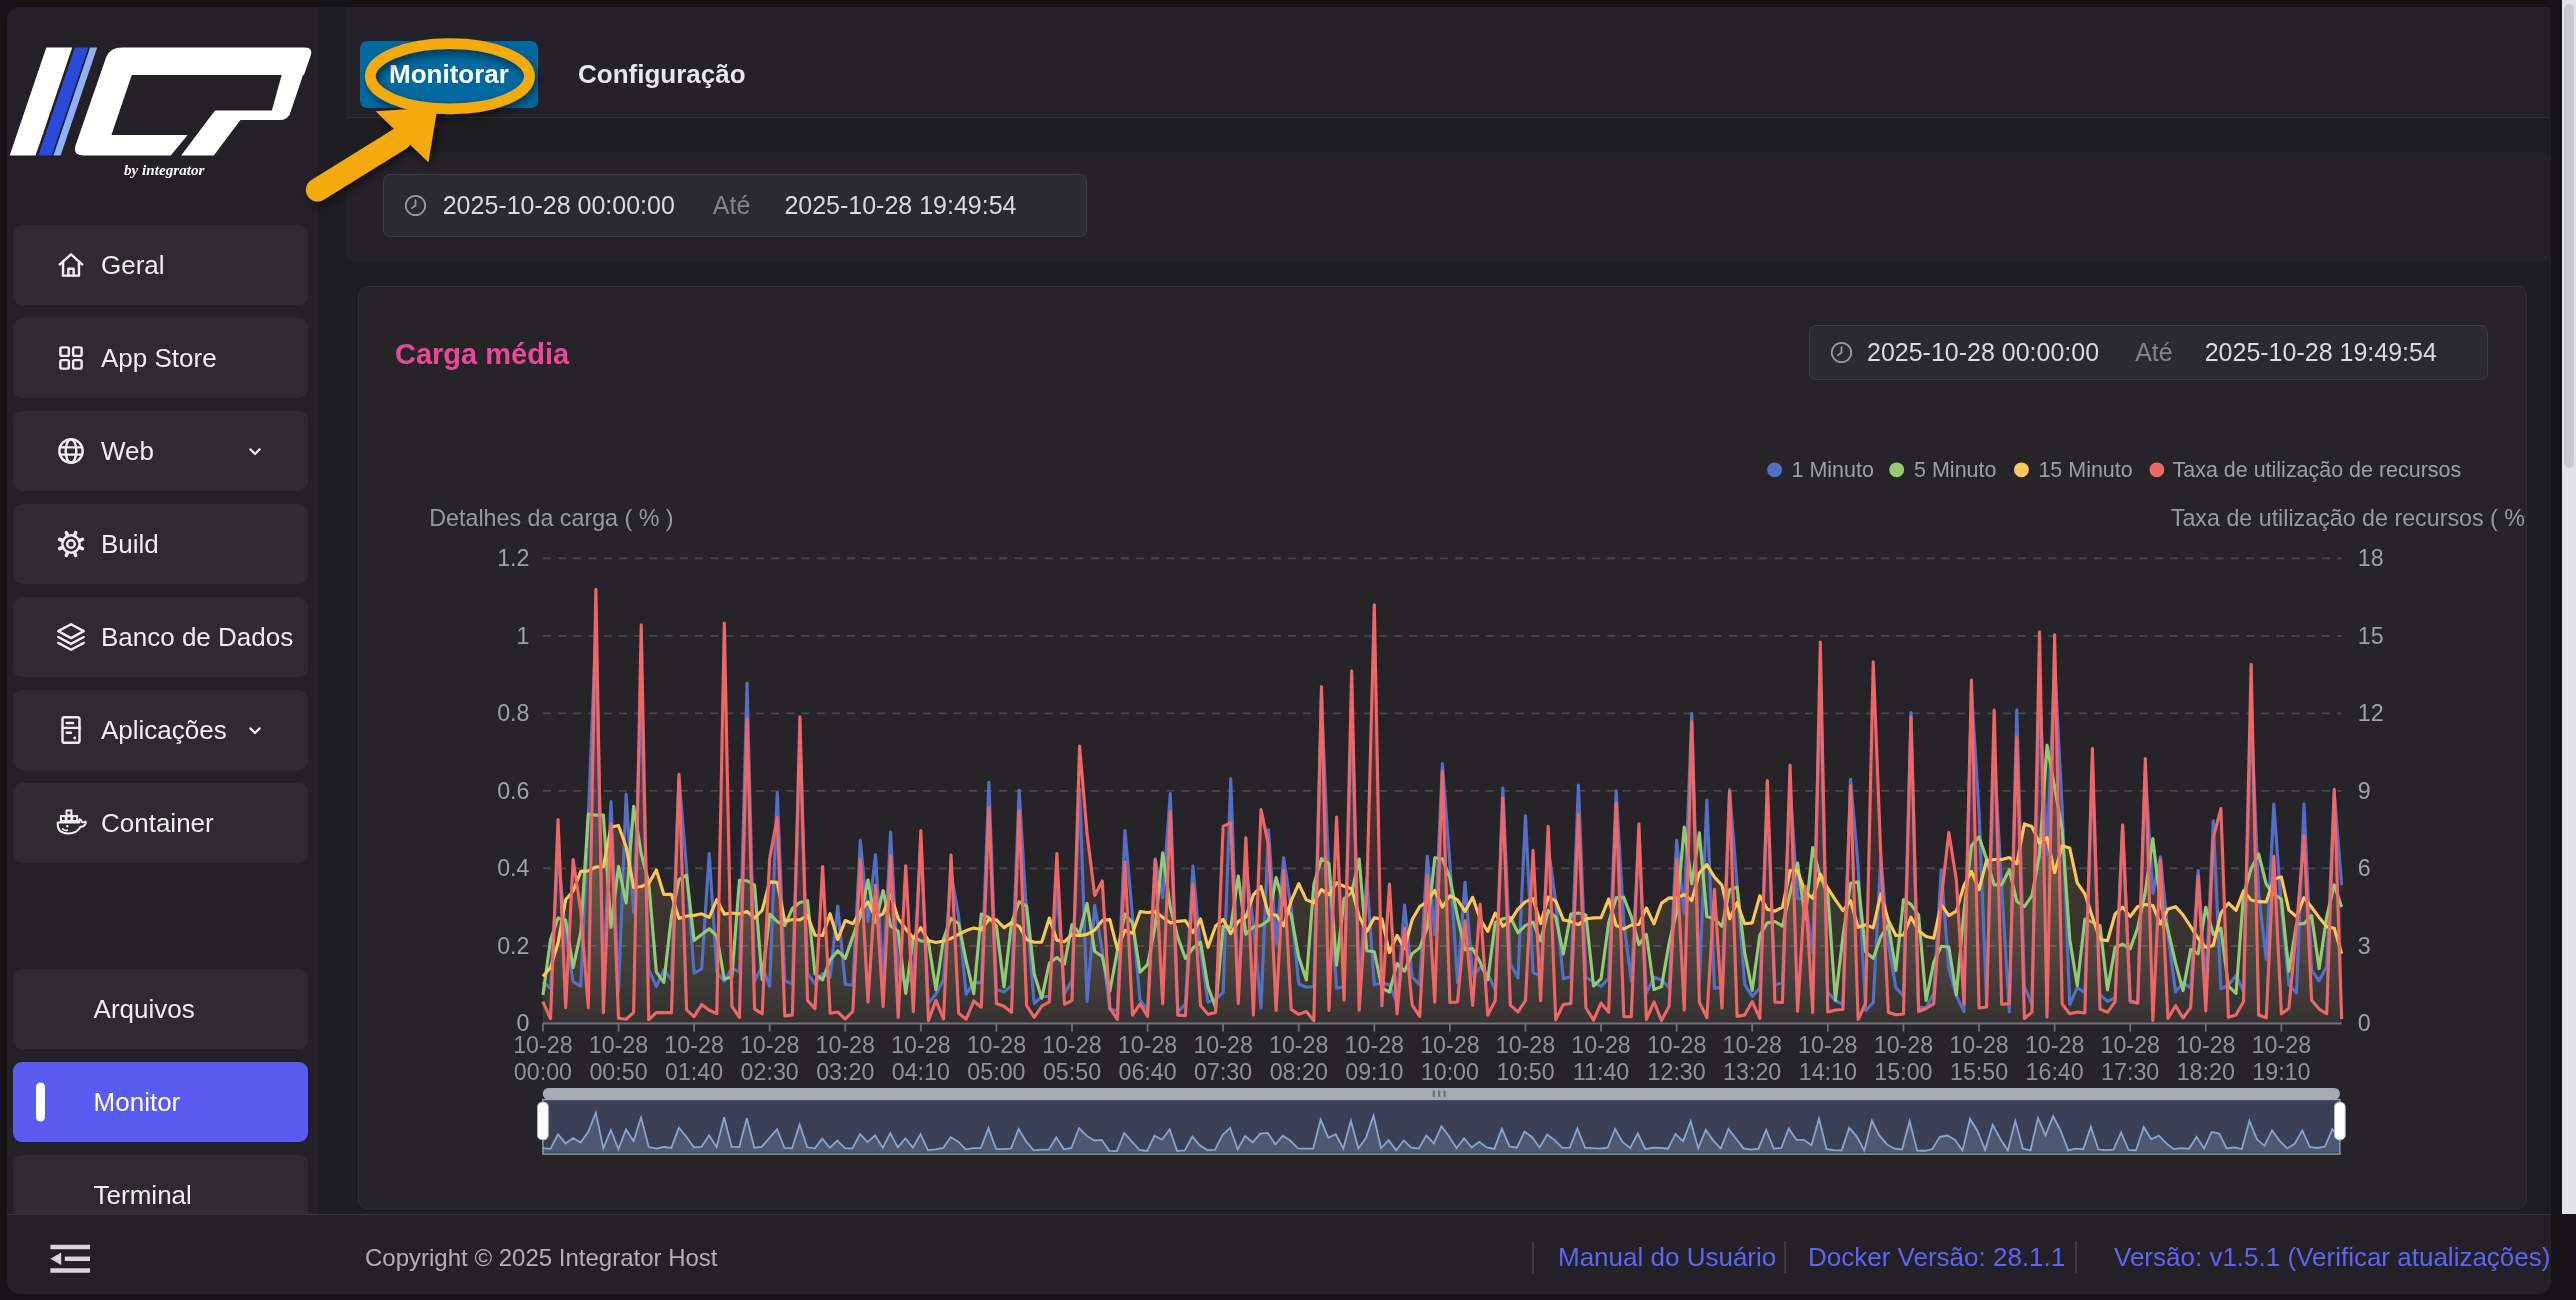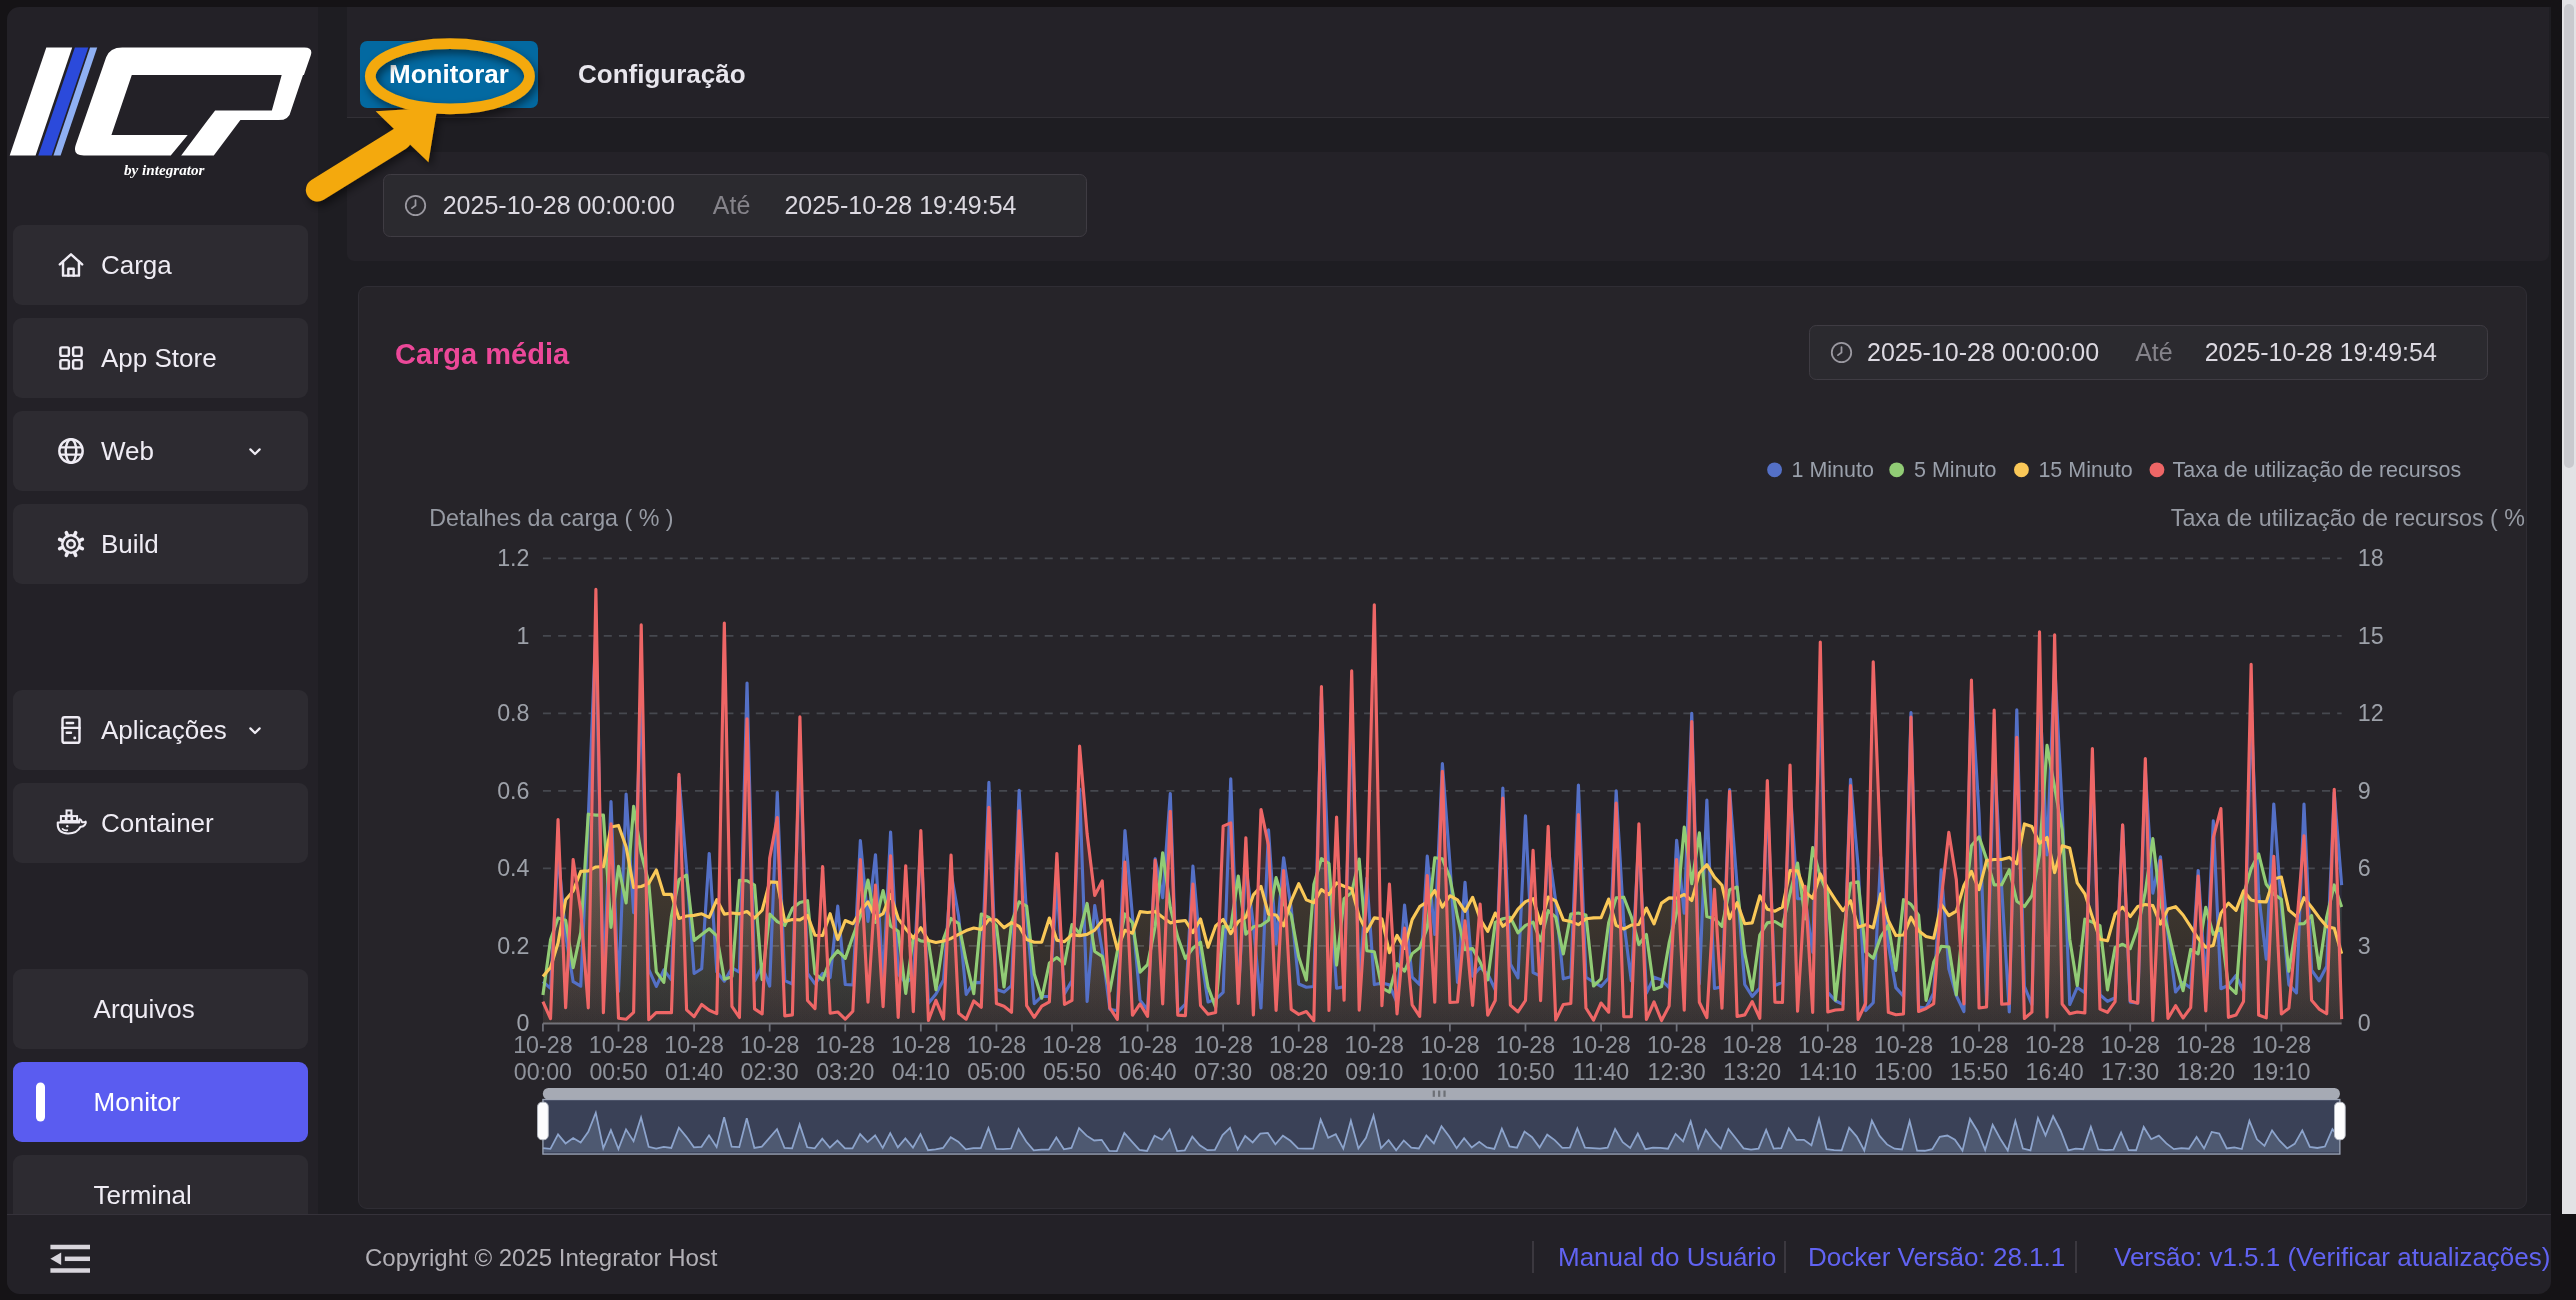--- a/index.html
+++ b/index.html
@@ -57,21 +57,21 @@
         </g>
         <text x="184" y="196" text-anchor="middle" fill="#ffffff" font-family="Liberation Serif, serif" font-style="italic" font-weight="700" font-size="17">by integrator</text>
       </g>
     </svg>
     <div class="navbtn" style="top:218px;">
         <svg viewBox="0 0 32 32">
           <path d="M5.5 15.5 L16 6 L26.5 15.5" stroke="#efecf4" stroke-width="2.3" fill="none" stroke-linecap="round" stroke-linejoin="round"></path>
           <path d="M8.5 13 V26 H23.5 V13" stroke="#efecf4" stroke-width="2.3" fill="none" stroke-linecap="round" stroke-linejoin="round"></path>
           <path d="M13.5 26 V19.5 H18.5 V26" stroke="#efecf4" stroke-width="2.3" fill="none" stroke-linecap="round" stroke-linejoin="round"></path>
         </svg>
-        <span class="lbl">Carga</span>
+        <span class="lbl">Geral</span>
       </div>
     <div class="navbtn" style="top:311px;">
         <svg viewBox="0 0 32 32">
           <rect x="6" y="6" width="8" height="8" rx="1.5" stroke="#efecf4" stroke-width="2.3" fill="none" stroke-linecap="round" stroke-linejoin="round"></rect>
           <rect x="18" y="6" width="8" height="8" rx="1.5" stroke="#efecf4" stroke-width="2.3" fill="none" stroke-linecap="round" stroke-linejoin="round"></rect>
           <rect x="6" y="18" width="8" height="8" rx="1.5" stroke="#efecf4" stroke-width="2.3" fill="none" stroke-linecap="round" stroke-linejoin="round"></rect>
           <rect x="18" y="18" width="8" height="8" rx="1.5" stroke="#efecf4" stroke-width="2.3" fill="none" stroke-linecap="round" stroke-linejoin="round"></rect>
         </svg>
         <span class="lbl">App Store</span>
       </div>
@@ -93,20 +93,28 @@
           <line x1="23.8" y1="19.2" x2="26.7" y2="20.4" stroke="#efecf4" stroke-width="3.4" stroke-linecap="round"></line>
           <line x1="19.2" y1="23.8" x2="20.4" y2="26.7" stroke="#efecf4" stroke-width="3.4" stroke-linecap="round"></line>
           <line x1="12.8" y1="23.8" x2="11.6" y2="26.7" stroke="#efecf4" stroke-width="3.4" stroke-linecap="round"></line>
           <line x1="8.2" y1="19.2" x2="5.3" y2="20.4" stroke="#efecf4" stroke-width="3.4" stroke-linecap="round"></line>
           <line x1="8.2" y1="12.8" x2="5.3" y2="11.6" stroke="#efecf4" stroke-width="3.4" stroke-linecap="round"></line>
           <line x1="12.8" y1="8.2" x2="11.6" y2="5.3" stroke="#efecf4" stroke-width="3.4" stroke-linecap="round"></line>
           <line x1="19.2" y1="8.2" x2="20.4" y2="5.3" stroke="#efecf4" stroke-width="3.4" stroke-linecap="round"></line>
           <line x1="23.8" y1="12.8" x2="26.7" y2="11.6" stroke="#efecf4" stroke-width="3.4" stroke-linecap="round"></line>
         </svg>
         <span class="lbl">Build</span>
+      </div>
+    <div class="navbtn" style="top:590px;">
+        <svg viewBox="0 0 32 32">
+          <path d="M16 4 L28 10.5 L16 17 L4 10.5 Z" stroke="#efecf4" stroke-width="2.3" fill="none" stroke-linecap="round" stroke-linejoin="round"></path>
+          <path d="M4 16 L16 22.5 L28 16" stroke="#efecf4" stroke-width="2.3" fill="none" stroke-linecap="round" stroke-linejoin="round"></path>
+          <path d="M4 21.5 L16 28 L28 21.5" stroke="#efecf4" stroke-width="2.3" fill="none" stroke-linecap="round" stroke-linejoin="round"></path>
+        </svg>
+        <span class="lbl">Banco de Dados</span>
       </div>
     <div class="navbtn" style="top:683px;">
         <svg viewBox="0 0 32 32">
           <rect x="8" y="4" width="16" height="24" rx="2" stroke="#efecf4" stroke-width="2.3" fill="none" stroke-linecap="round" stroke-linejoin="round"></rect>
           <path d="M12 9.5 H18 M8 14 H24 M12 18.5 H16" stroke="#efecf4" stroke-width="2.3" fill="none" stroke-linecap="round" stroke-linejoin="round"></path>
           <circle cx="19.5" cy="23.5" r="1.4" fill="#efecf4"></circle>
         </svg>
         <span class="lbl">Aplicações</span>
         <svg class="chev" viewBox="0 0 32 32" style="width:27px;height:27px;">
           <polyline points="10.5,13.5 16,19 21.5,13.5" stroke="#efecf4" stroke-width="2.6" fill="none" stroke-linecap="round" stroke-linejoin="round"></polyline>

